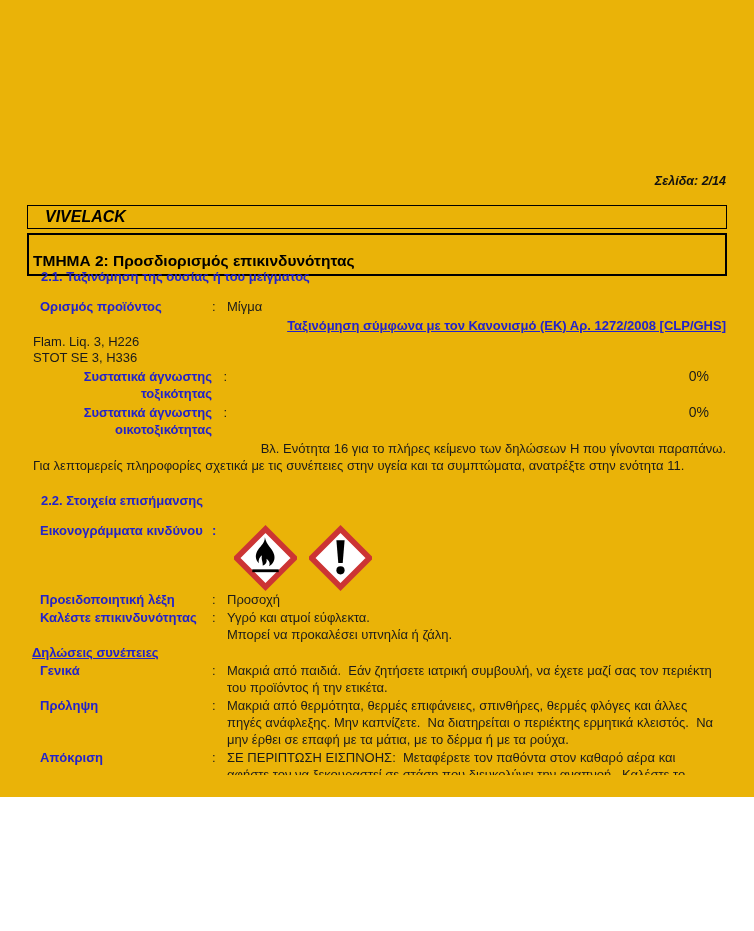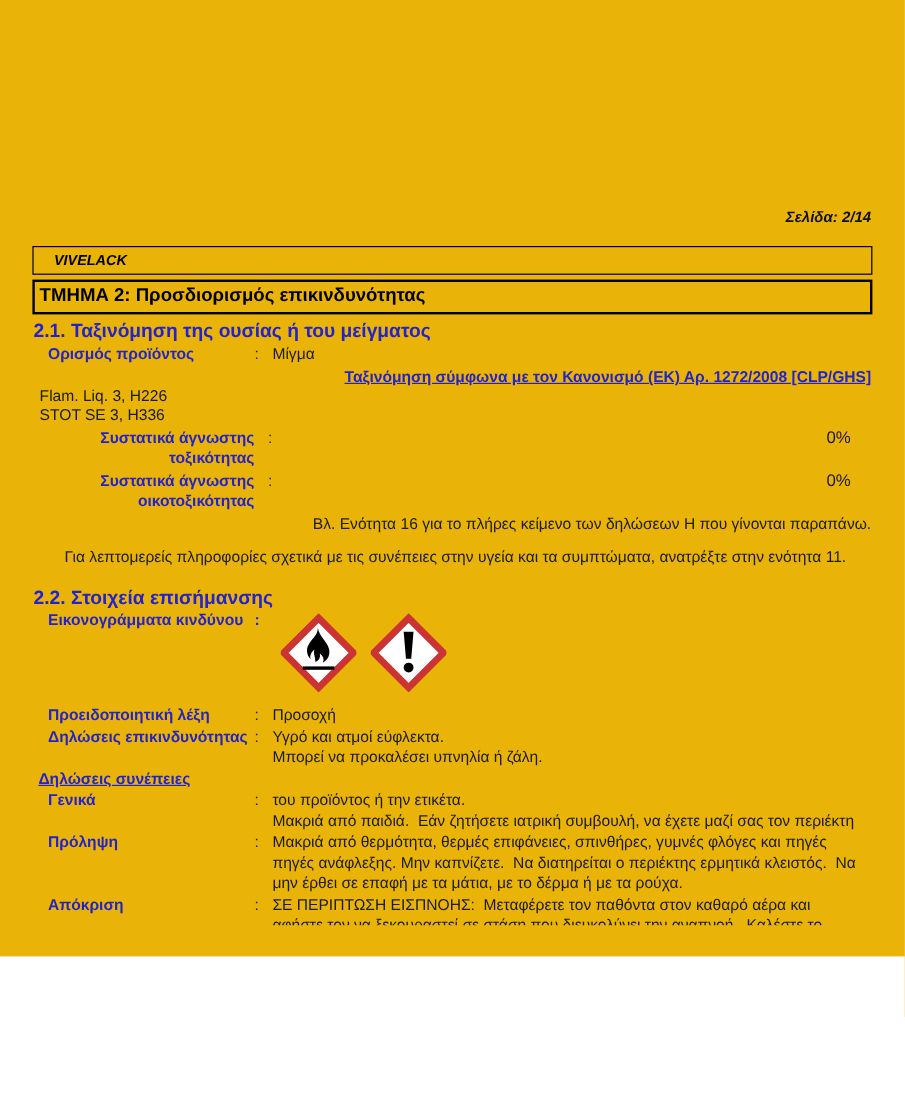--- a/index.html
+++ b/index.html
@@ -36,53 +36,53 @@
     left:27px;
     right:27px;
     top:205px;
     height:22px;
     border:1px solid #000;
     display:flex;
     align-items:center;
   }
   .product-box .product-name{
     margin-left:17px;
-    font-size:12px;
+    font-size:16px;
     font-weight:bold;
     font-style:italic;
     color:#000;
   }
   
   .section-box{
     position:absolute;
     left:27px;
     right:27px;
     top:233px;
     border:2px solid #000;
-    padding:3px 4px 4px 4px;
+    padding:17px 4px 4px 4px;
   }
   .section-box .section-title{
     font-size:15.5px;
     font-weight:bold;
     color:#000;
   }
   
   .content{
     position:absolute;
     left:28px;
     right:28px;
     top:266px;
     font-size:13px;
     line-height:17px;
   }
   .sub-heading{
     color:var(--accent-blue);
     font-weight:bold;
-    margin:0;
-    font-size:16px;
+    margin:13px;
+    font-size:13px;
   }
   .h21{margin-top:2px;}
   .h22{margin-top:18px;}
   .underlined-heading{
     color:var(--accent-blue);
     font-weight:bold;
     text-decoration:underline;
     margin-left:4px;
   }
   .plain-line{
@@ -113,22 +113,22 @@
   .row-colon.blue{color:var(--accent-blue);font-weight:bold;}
   .row-value{
     width:482px;
     flex:none;
   }
   .value-line{white-space:pre;}
   .value-big{font-size:14px;}
   .mt1{margin-top:1px;}
   .mt2{margin-top:2px;text-align:right;}
   .mt3{margin-top:1px;}
-  .mt5{margin-top:10px;text-align:center;}
-  .mt10{margin-top:10px;}
+  .mt5{margin-top:0;}
+  .mt10{margin-top:0;}
   
   .pictogram-wrap{
     display:flex;
     margin-left:7px;
     margin-top:3px;
   }
   .ghs-svg{display:block;margin-right:12px;}
   .ghs-diamond{
     fill:#ffffff;
     stroke:var(--pictogram-red);
@@ -207,44 +207,44 @@
       </div>
     </div>
 
     <div class="row mt10">
       <div class="row-label">Προειδοποιητική λέξη</div>
       <div class="row-colon">:</div>
       <div class="row-value">Προσοχή</div>
     </div>
 
     <div class="row mt1">
-      <div class="row-label">Δηλώσεις επικινδυνότητας</div>
+      <div class="row-label">Καλέστε επικινδυνότητας</div>
       <div class="row-colon">:</div>
       <div class="row-value">
         <div class="value-line">Υγρό και ατμοί εύφλεκτα.</div>
         <div class="value-line">Μπορεί να προκαλέσει υπνηλία ή ζάλη.</div>
       </div>
     </div>
 
     <div class="underlined-heading mt1">Δηλώσεις συνέπειες</div>
 
     <div class="row mt1">
       <div class="row-label">Γενικά</div>
       <div class="row-colon">:</div>
       <div class="row-value">
+        <div class="value-line">Μακριά από παιδιά.  Εάν ζητήσετε ιατρική συμβουλή, να έχετε μαζί σας τον περιέκτη</div>
         <div class="value-line">του προϊόντος ή την ετικέτα.</div>
-        <div class="value-line">Μακριά από παιδιά.  Εάν ζητήσετε ιατρική συμβουλή, να έχετε μαζί σας τον περιέκτη</div>
       </div>
     </div>
 
     <div class="row mt1">
       <div class="row-label">Πρόληψη</div>
       <div class="row-colon">:</div>
       <div class="row-value">
-        <div class="value-line">Μακριά από θερμότητα, θερμές επιφάνειες, σπινθήρες, γυμνές φλόγες και πηγές</div>
+        <div class="value-line">Μακριά από θερμότητα, θερμές επιφάνειες, σπινθήρες, θερμές φλόγες και άλλες</div>
         <div class="value-line">πηγές ανάφλεξης. Μην καπνίζετε.  Να διατηρείται ο περιέκτης ερμητικά κλειστός.  Να</div>
         <div class="value-line">μην έρθει σε επαφή με τα μάτια, με το δέρμα ή με τα ρούχα.</div>
       </div>
     </div>
 
     <div class="row mt3">
       <div class="row-label">Απόκριση</div>
       <div class="row-colon">:</div>
       <div class="row-value clipped">
         <div class="value-line">ΣΕ ΠΕΡΙΠΤΩΣΗ ΕΙΣΠΝΟΗΣ:  Μεταφέρετε τον παθόντα στον καθαρό αέρα και</div>

